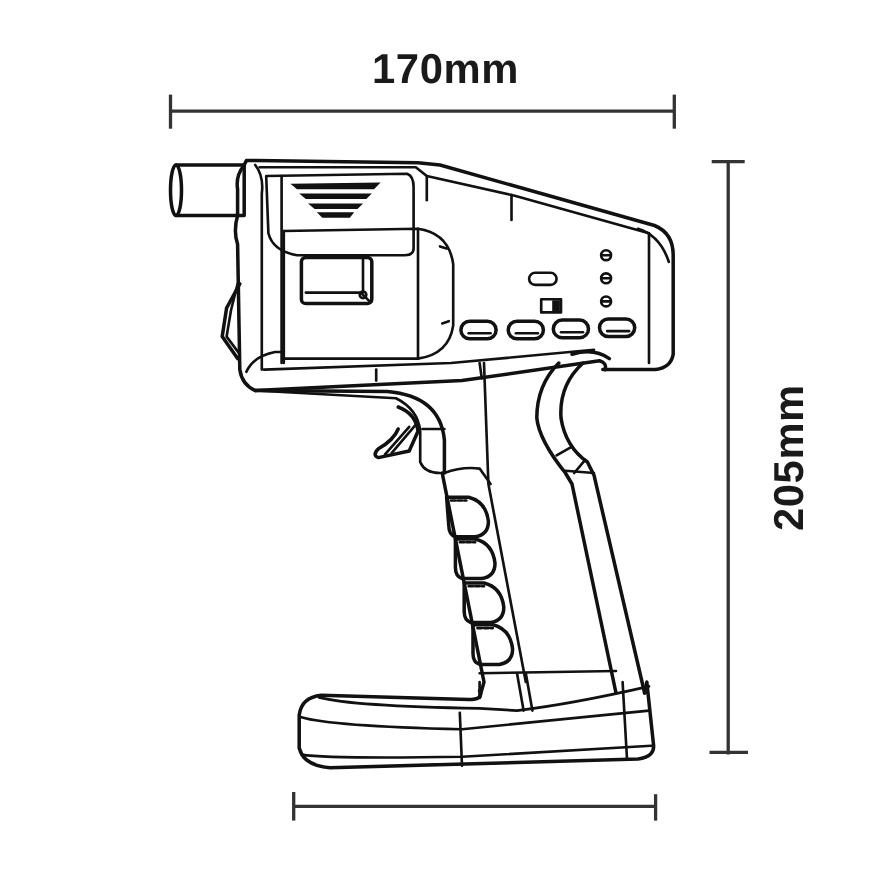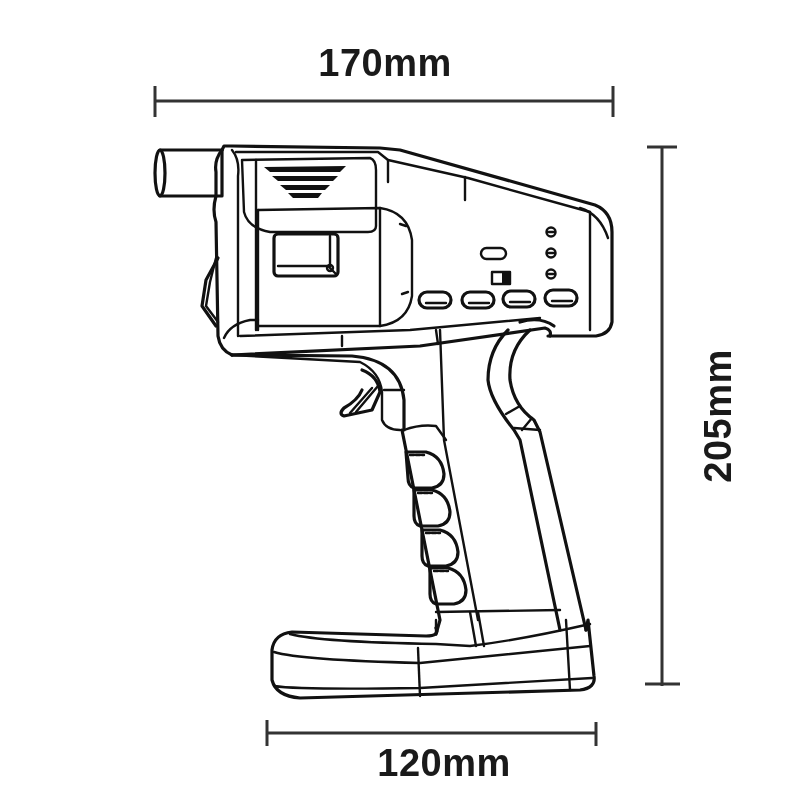--- a/index.html
+++ b/index.html
@@ -1,19 +1,19 @@
 <!DOCTYPE html>
 <html><head>
 <meta charset="utf-8">
 <style>
   html, body { margin: 0; padding: 0; background: #ffffff; }
   body { width: 800px; height: 800px; position: relative; overflow: hidden; font-family: "Liberation Sans", sans-serif; }
   .canvas { position: absolute; left: 0; top: 0; width: 800px; height: 800px; }
   .dim-label { position: absolute; font-family: "Liberation Sans", sans-serif; font-weight: bold; font-size: 38px; color: #1a1a1a; letter-spacing: 0.5px; line-height: 1; white-space: nowrap; }
-  .dim-width { left: 0; width: 770px; top: 44px; text-align: center; }
+  .dim-width { left: 0; width: 770px; top: 44px; text-align: center; padding-left: 20px; }
   .dim-base { left: 256px; width: 376px; top: 744px; text-align: center; }
   .dim-height { left: 718px; top: 416px; transform: translate(-50%, -50%) rotate(-90deg); transform-origin: center; }
   svg .ln { fill: none; stroke: #111; stroke-width: 3.2; stroke-linejoin: round; stroke-linecap: round; }
   svg .ln2 { fill: none; stroke: #111; stroke-width: 2.4; stroke-linejoin: round; stroke-linecap: round; }
   svg .dim { fill: none; stroke: #333; stroke-width: 3; }
   svg .dark { fill: #111; }
 </style>
 </head>
 <body>
 
@@ -169,14 +169,13 @@
         <path class="ln2" d="M478,612 L484,646"></path>
         <path class="ln2" d="M436,612 L560,610"></path>
         <path class="ln2" d="M566,620 L570,690"></path>
         <path class="ln2" d="M436,620 L436,634"></path>
       </g>
     </g>
   </svg>
 
   <div class="dim-label dim-width">170mm</div>
   <div class="dim-label dim-height">205mm</div>
-  <div class="dim-label dim-base">120mm</div>
 </div>
 
 </body></html>

